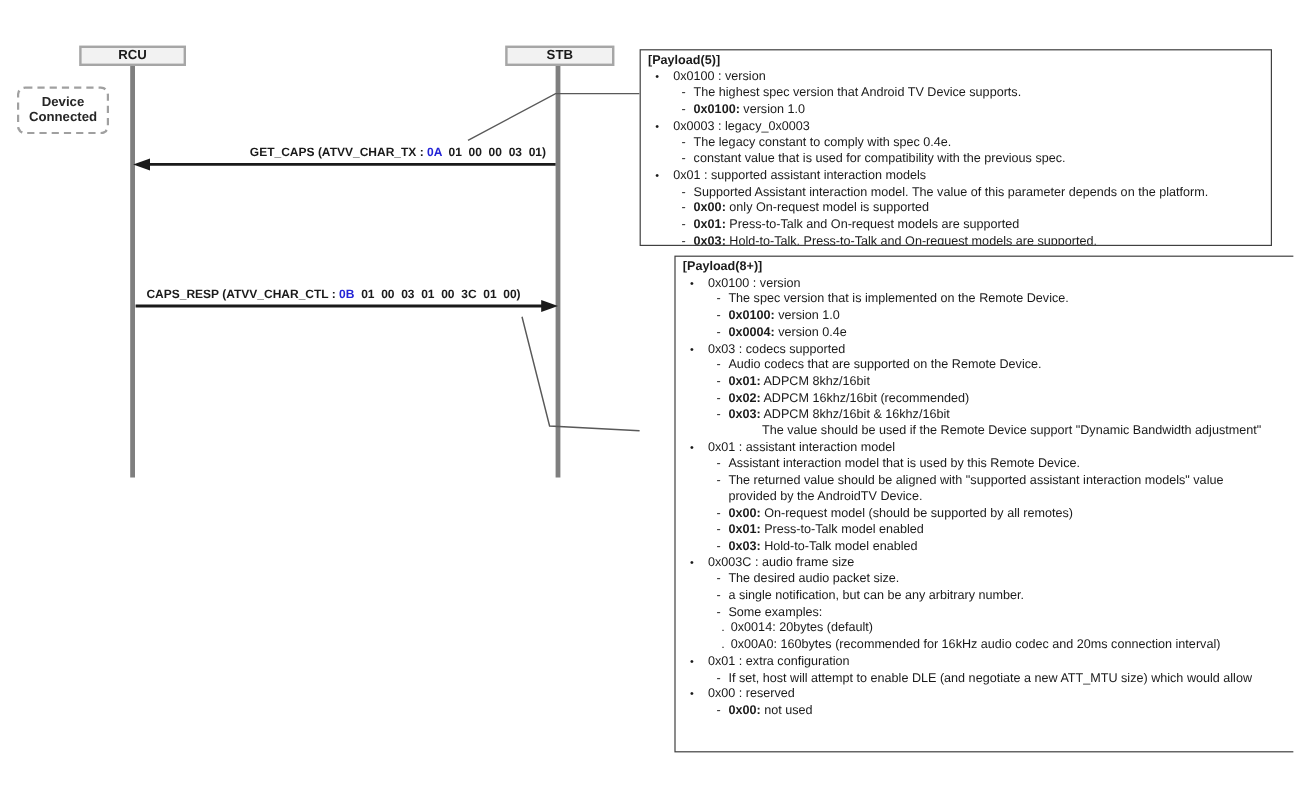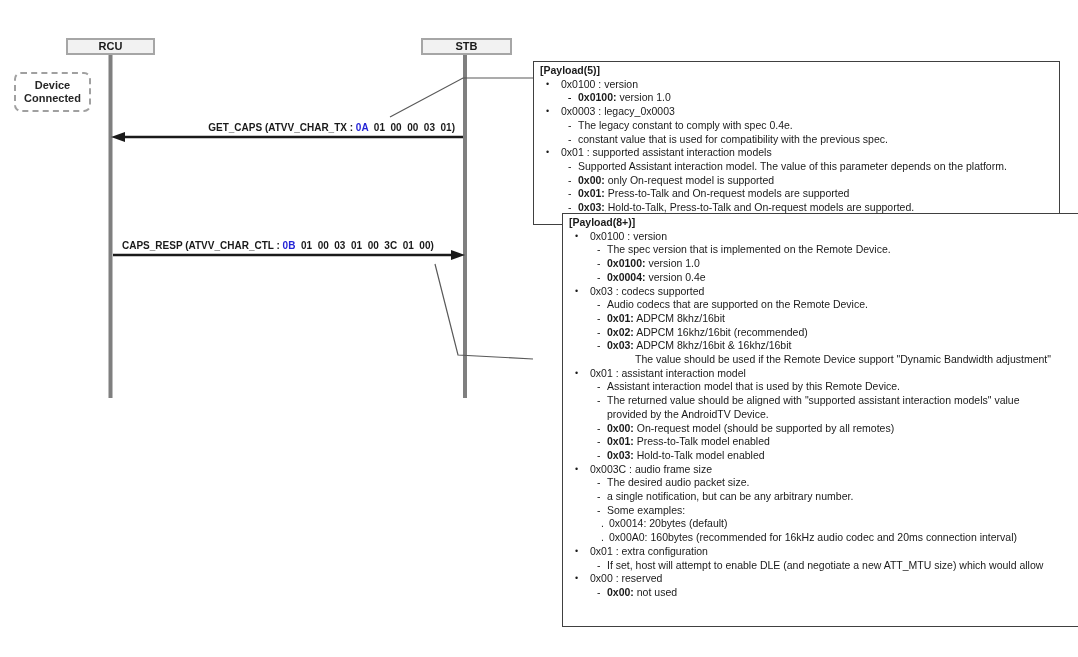--- a/index.html
+++ b/index.html
@@ -33,21 +33,21 @@
   }
   #msg-label-0 { left:160px; top:121px; width:295px; text-align:right; }
   #msg-label-1 { left:122px; top:239px; }
   .hex { color:#2424d6; }
 
   .payload-box {
     position:absolute; box-sizing:border-box; background:#ffffff;
     border:1.5px solid #404040; padding:2px 6px 0 6px;
     font-size:10.5px; color:#1a1a1a; overflow:hidden;
   }
-  #payload-box-0 { left:533px; top:41px;  width:527px; height:164px;margin-top:20px; }
+  #payload-box-0 { left:533px; top:41px;  width:527px; height:164px; }
   #payload-box-1 { left:562px; top:213px; width:611px; height:414px; }
 
   .pl-title { font-weight:bold; line-height:13.7px; white-space:nowrap; }
   .pl-line  { position:relative; line-height:13.7px; white-space:nowrap; }
   .pl-line .mk { position:absolute; top:0; }
   .i-b    { padding-left:21px; }  .i-b .mk   { left:6px; font-size:9px; }
   .i-d    { padding-left:38px; }  .i-d .mk   { left:28px; }
   .i-c    { padding-left:38px; }
   .i-dot  { padding-left:40px; }  .i-dot .mk { left:32px; }
   .i-deep { padding-left:66px; }
@@ -86,21 +86,21 @@
   </div>
 
   <div class="msg-label" id="msg-label-0"><span>GET_CAPS (ATVV_CHAR_TX : </span><span class="hex">0A</span><span>  01  00  00  03  01)</span></div>
 
   <div class="msg-label" id="msg-label-1"><span>CAPS_RESP (ATVV_CHAR_CTL : </span><span class="hex">0B</span><span>  01  00  03  01  00  3C  01  00)</span></div>
 
   <div class="payload-box" id="payload-box-0">
     <div class="pl-title">[Payload(5)]</div>
     <div>
         <div class="pl-line i-b"><span class="mk">•</span><span>0x0100 : version</span></div>
-        <div class="pl-line i-d"><span class="mk">-</span></div>
+        <div class="pl-line i-d"><span class="mk">-</span><span>The highest spec version that Android TV Device supports.</span></div>
         <div class="pl-line i-d"><span class="mk">-</span><span class="bld">0x0100:</span><span> version 1.0</span></div>
         <div class="pl-line i-b"><span class="mk">•</span><span>0x0003 : legacy_0x0003</span></div>
         <div class="pl-line i-d"><span class="mk">-</span><span>The legacy constant to comply with spec 0.4e.</span></div>
         <div class="pl-line i-d"><span class="mk">-</span><span>constant value that is used for compatibility with the previous spec.</span></div>
         <div class="pl-line i-b"><span class="mk">•</span><span>0x01 : supported assistant interaction models</span></div>
         <div class="pl-line i-d"><span class="mk">-</span><span>Supported Assistant interaction model. The value of this parameter depends on the platform.</span></div>
         <div class="pl-line i-d"><span class="mk">-</span><span class="bld">0x00:</span><span> only On-request model is supported</span></div>
         <div class="pl-line i-d"><span class="mk">-</span><span class="bld">0x01:</span><span> Press-to-Talk and On-request models are supported</span></div>
         <div class="pl-line i-d"><span class="mk">-</span><span class="bld">0x03:</span><span> Hold-to-Talk, Press-to-Talk and On-request models are supported.</span></div>
       </div>

